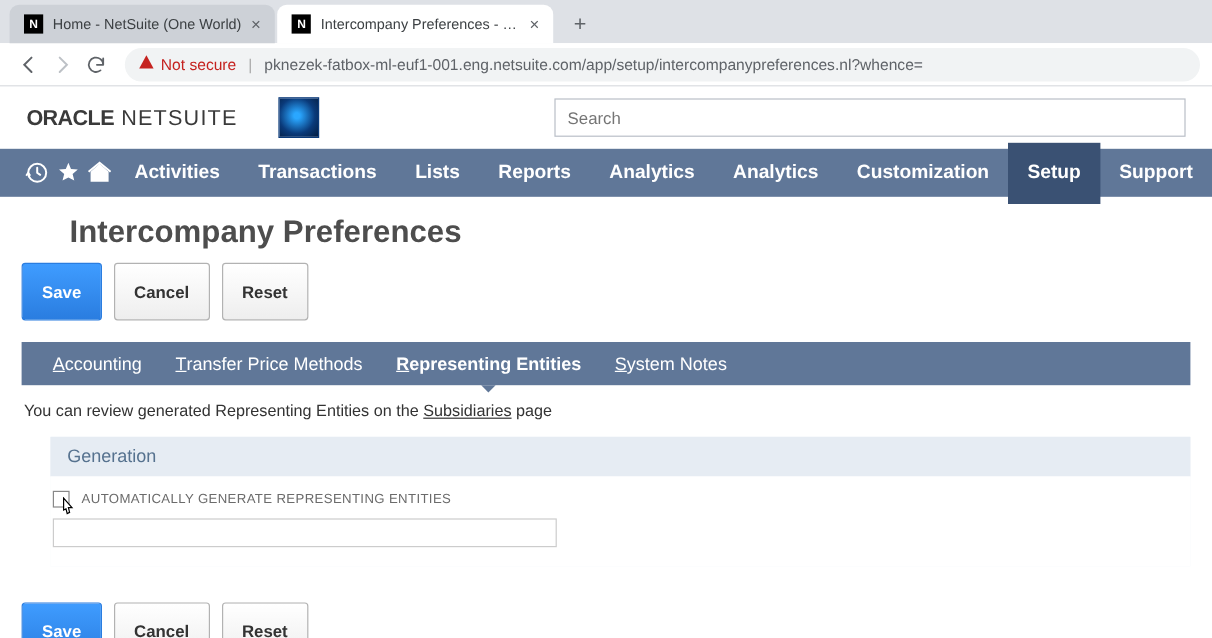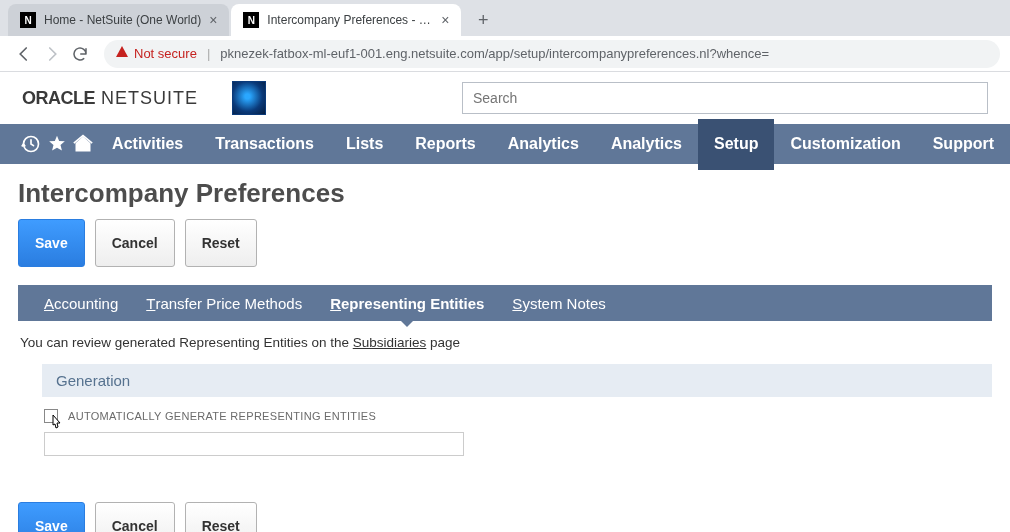--- a/index.html
+++ b/index.html
@@ -34,21 +34,21 @@
   .search-input { width: 526px; height: 32px; border: 1px solid #b9bfc7; padding: 0 10px; font-size: 14px; color: #555; }
   
   
   .main-nav { background: #607798; height: 40px; display: flex; align-items: center; color: #fff; padding-left: 18px; }
   .nav-icon { width: 36px; display: flex; align-items: center; justify-content: center; font-size: 18px; }
   .nav-item { padding: 0 16px; font-size: 16px; font-weight: bold; height: 51px; display: flex; align-items: center; }
   .nav-item.active { background: #3a5173; }
   
   
   .page { padding: 14px 18px 24px; }
-  .page-title { font-size: 26px; font-weight: 600; color: #4d4d4d; margin-bottom: 10px; }
+  .page-title { font-size: 26px; font-weight: 600; color: #4d4d4d; margin-bottom: 10px; margin-left: 40px; }
   .btn-row { display: flex; gap: 10px; margin-bottom: 18px; }
   .btn { height: 48px; padding: 0 16px; border-radius: 3px; font-size: 14px; font-weight: 600; border: 1px solid #b2b2b2; background: linear-gradient(#ffffff,#eeeeee); color: #333; display: flex; align-items: center; cursor: pointer; }
   .btn.primary { background: #348ceb; background: linear-gradient(#3f9cff,#2a7de0); color: #fff; border: 1px solid #2a7de0; }
   
   
   .subtabs { background: #607798; height: 36px; display: flex; align-items: flex-end; padding-left: 12px; }
   .subtab { color: #fff; font-size: 15px; padding: 0 14px; height: 36px; display: flex; align-items: center; position: relative; }
   .subtab .ul { text-decoration: underline; }
   .subtab.active { font-weight: bold; }
   .subtab.active::after { content: ''; position: absolute; bottom: -6px; left: 50%; margin-left: -6px; width: 0; height: 0; border-left: 6px solid transparent; border-right: 6px solid transparent; border-top: 6px solid #607798; }
@@ -140,22 +140,22 @@
         <path d="M3 11l9-8 9 8v10H3z" fill="#fff"></path>
         <path d="M1 11l11-9 11 9" stroke="#fff" stroke-width="2" fill="none"></path>
       </svg>
   </div>
   <div class="nav-item">Activities</div>
   <div class="nav-item">Transactions</div>
   <div class="nav-item">Lists</div>
   <div class="nav-item">Reports</div>
   <div class="nav-item">Analytics</div>
   <div class="nav-item">Analytics</div>
+  <div class="nav-item">Customization</div>
   <div class="nav-item active">Setup</div>
-  <div class="nav-item">Customization</div>
   <div class="nav-item">Support</div>
 </div>
 
 <div class="page">
   <div class="page-title">Intercompany Preferences</div>
   <div class="btn-row">
     <button class="btn primary">Save</button>
     <button class="btn">Cancel</button>
     <button class="btn">Reset</button>
   </div>

